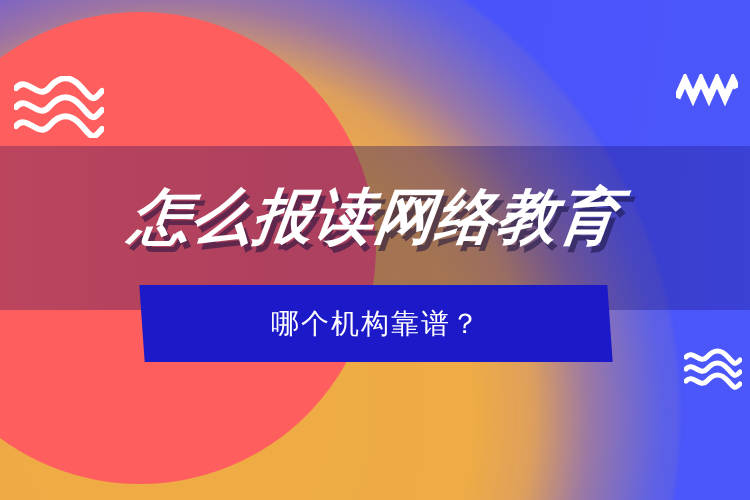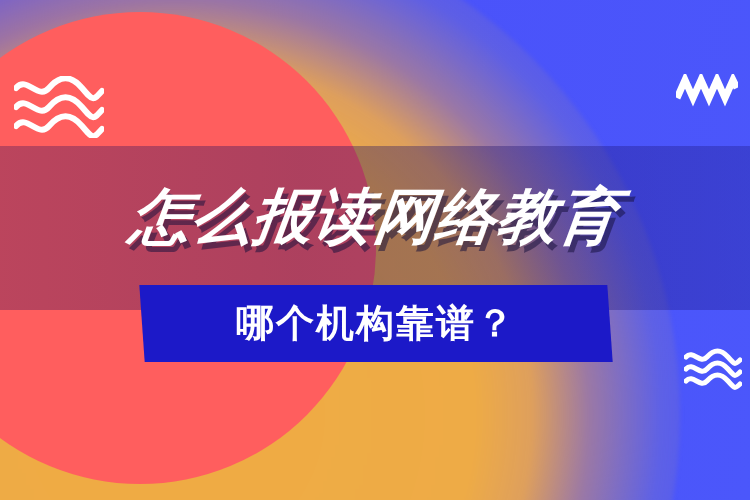--- a/index.html
+++ b/index.html
@@ -109,22 +109,22 @@
 
   .subtitle {
     position: absolute;
     left: 142px;
     top: 285px;
     width: 468px;
     height: 77px;
     display: flex;
     align-items: center;
     justify-content: center;
-    font-size: 38px;
-    font-weight: 700;
+    font-size: 28px;
+    font-weight: 400;
     color: #ffffff;
     letter-spacing: 2px;
     white-space: nowrap;
     font-family: "DejaVu Sans", "Liberation Sans", sans-serif;
   }
 </style>
 </head>
 <body>
 
 <div id="banner">

